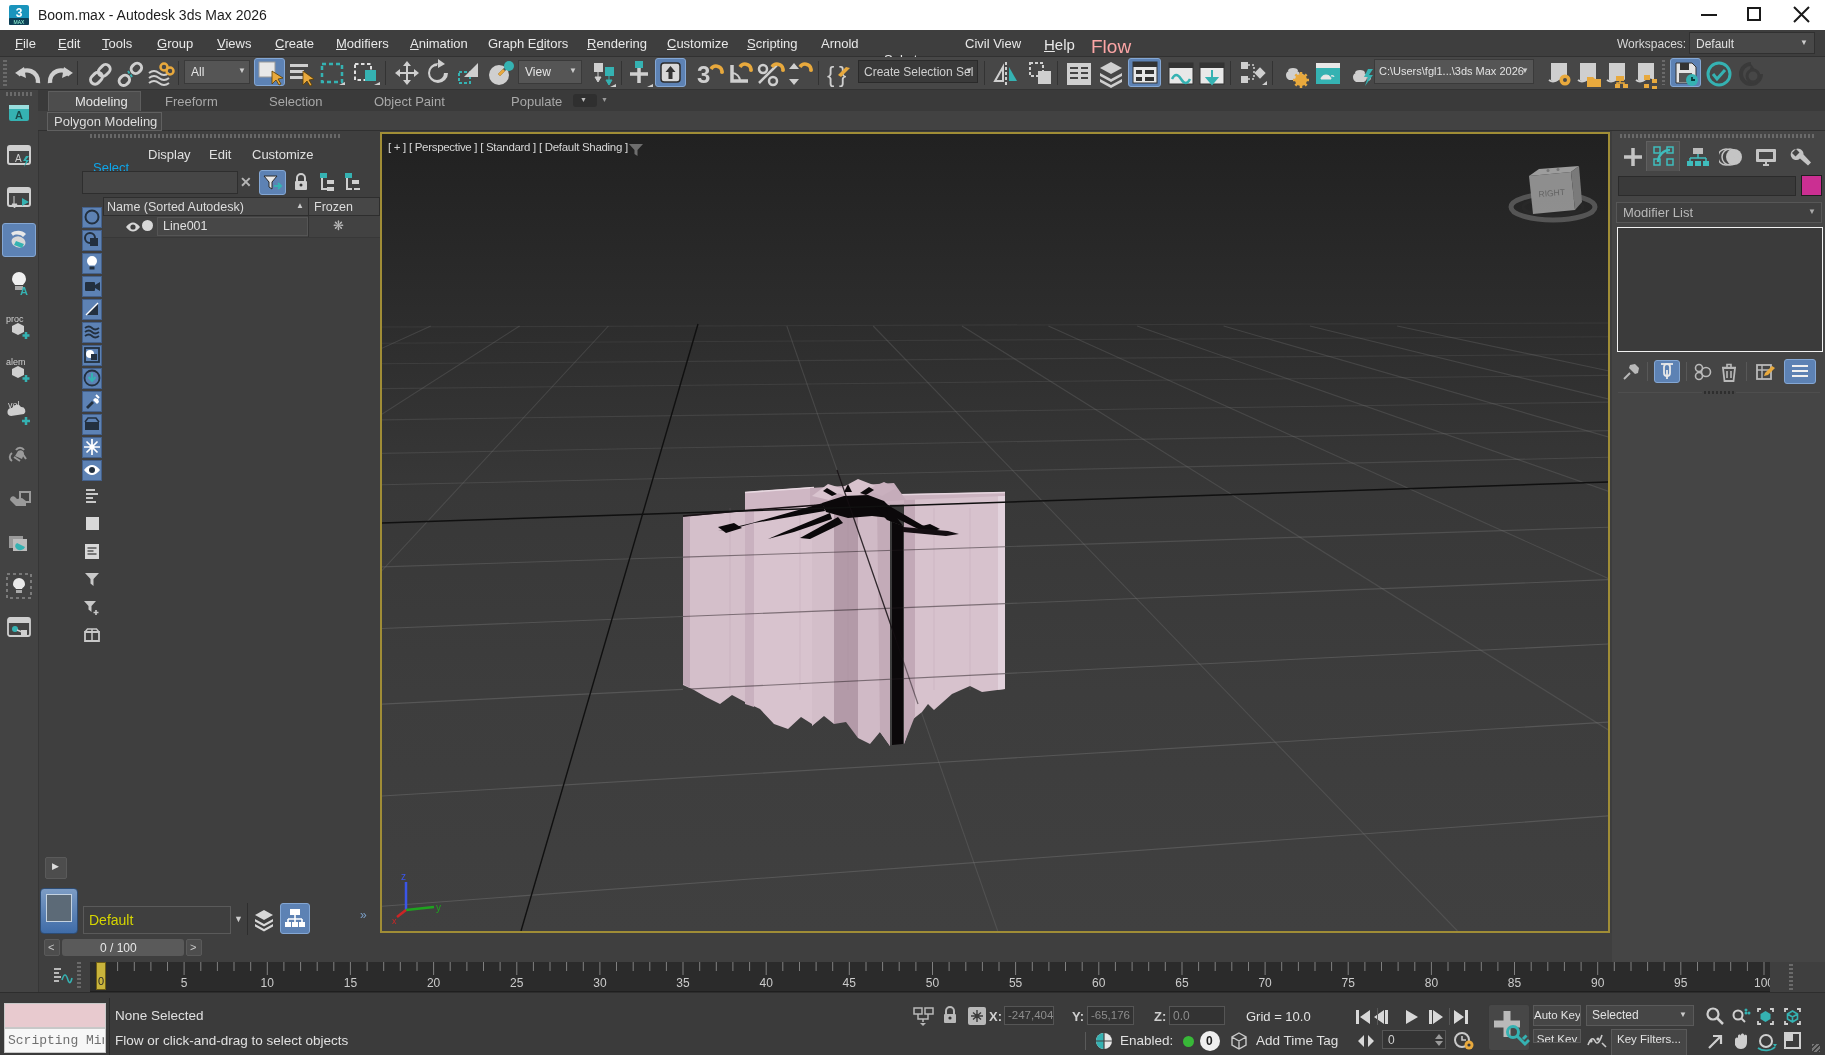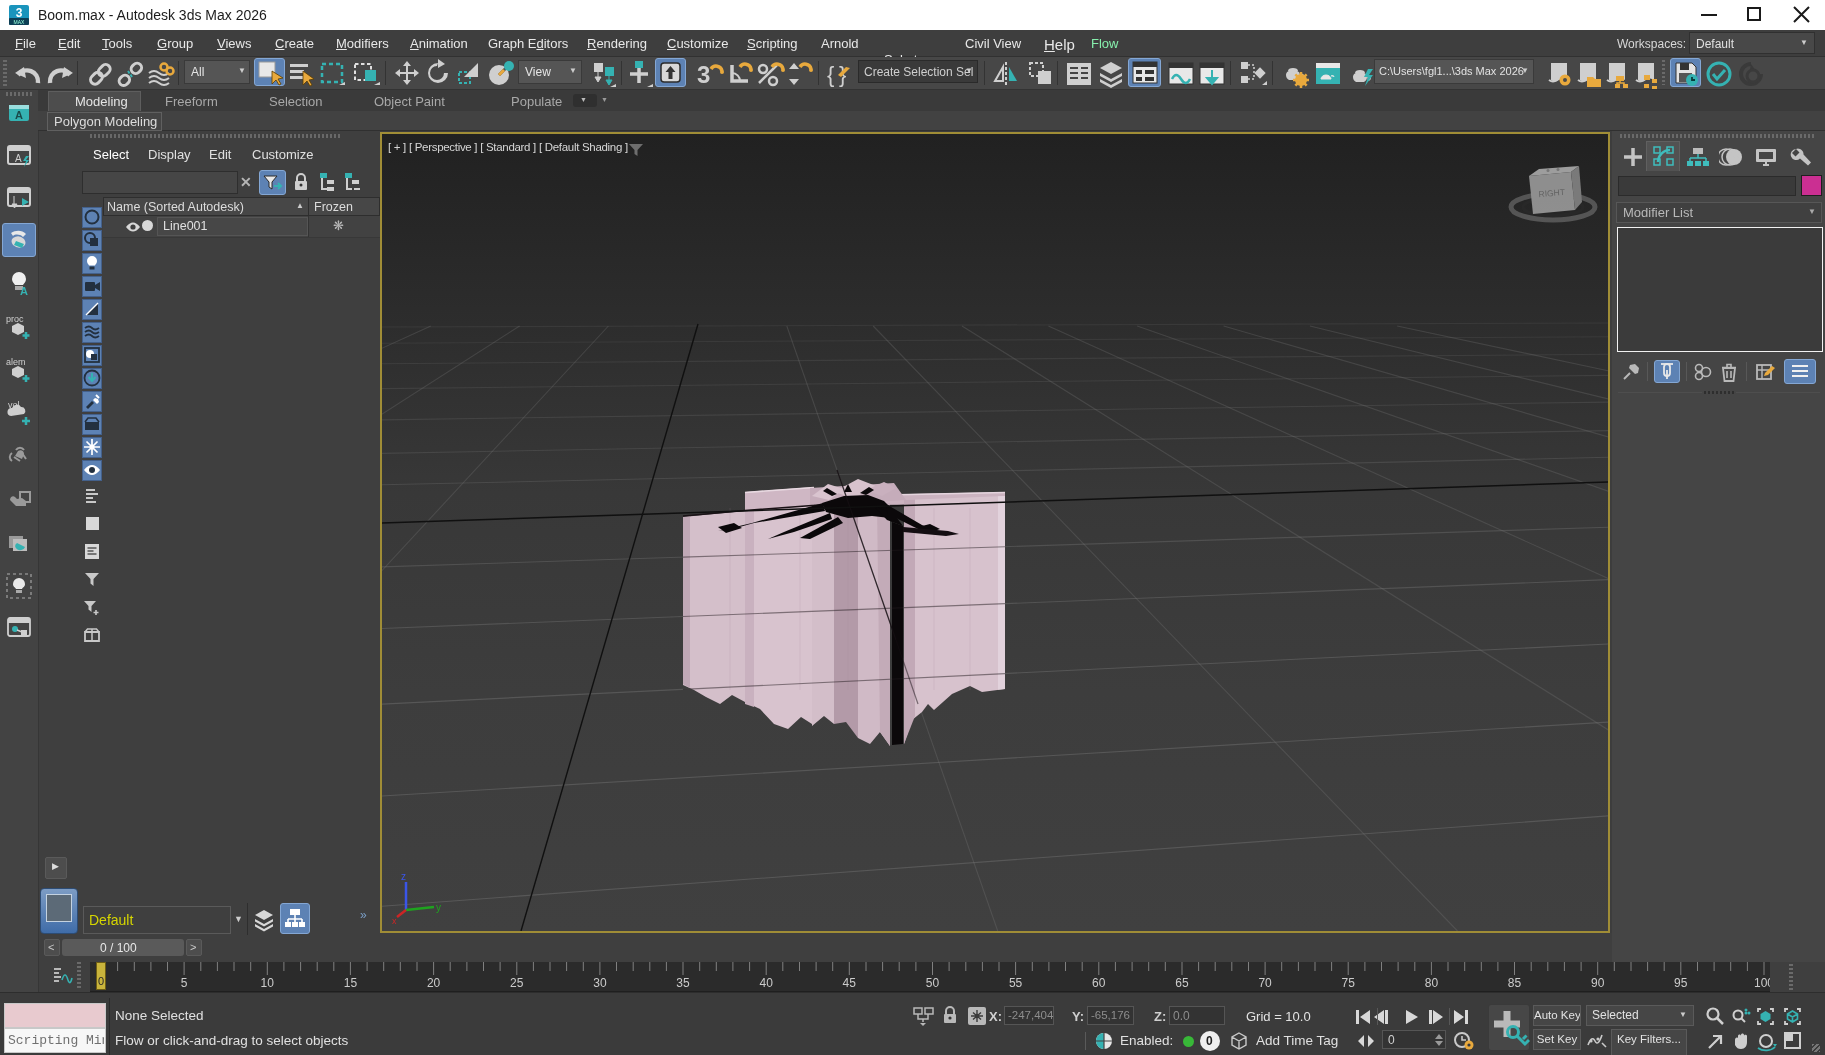--- a/index.html
+++ b/index.html
@@ -35,21 +35,21 @@
 <div class="txt" style="left:336px;top:36px;font-size:13px;color:#e8e8e8;"><u>M</u>odifiers</div>
 <div class="txt" style="left:410px;top:36px;font-size:13px;color:#e8e8e8;"><u>A</u>nimation</div>
 <div class="txt" style="left:488px;top:36px;font-size:13px;color:#e8e8e8;">Graph E<u>d</u>itors</div>
 <div class="txt" style="left:587px;top:36px;font-size:13px;color:#e8e8e8;"><u>R</u>endering</div>
 <div class="txt" style="left:667px;top:36px;font-size:13px;color:#e8e8e8;"><u>C</u>ustomize</div>
 <div class="txt" style="left:747px;top:36px;font-size:13px;color:#e8e8e8;"><u>S</u>cripting</div>
 <div class="txt" style="left:821px;top:36px;font-size:13px;color:#e8e8e8;">Arnold</div>
 <div class="txt" style="left:884px;top:36px;font-size:13px;color:#e8e8e8;margin-top:16px;">Substance</div>
 <div class="txt" style="left:965px;top:36px;font-size:13px;color:#e8e8e8;">Civil View</div>
 <div class="txt" style="left:1044px;top:36px;font-size:15px;color:#e8e8e8;"><u>H</u>elp</div>
-<div class="txt" style="left:1091px;top:36px;font-size:13px;color:#86efac;text-align:center;">Flow</div>
+<div class="txt" style="left:1091px;top:36px;font-size:19px;color:#fca5a5;text-align:center;">Flow</div>
 <div class="txt" style="left:1617px;top:37px;font-size:12px;color:#d8d8d8;">Workspaces:</div>
 <div class="abs" style="left:1689px;top:32px;width:126px;height:22px;background:#484848;border:1px solid #303030;"></div>
 <div class="txt" style="left:1696px;top:37px;font-size:12px;color:#e0e0e0;">Default</div>
 <div class="txt" style="left:1800px;top:38px;font-size:8px;color:#ccc;">▼</div>
 <div class="abs" style="left:0;top:57px;width:1825px;height:33px;background:#474747;border-bottom:1px solid #333;"></div>
 <div class="abs" style="left:3px;top:60px;width:4px;height:26px;background-image:repeating-linear-gradient(#6a6a6a 0 2px,transparent 2px 4px);"></div>
 <svg class="ic" style="left:13px;top:59px" width="30" height="30" viewBox="0 0 30 30">
     <path d="M25 24 c1 -12 -13 -17 -20 -8" fill="none" stroke="#cfcfcf" stroke-width="4.5"></path>
     <path d="M11 8 l-9 6 11 5 z" fill="#cfcfcf"></path>
   </svg>
@@ -398,21 +398,21 @@
 <svg class="ic" style="left:4px;top:612px" width="30" height="30" viewBox="0 0 30 30">
     <rect x="4" y="6" width="22" height="18" rx="2" fill="none" stroke="#cfcfcf" stroke-width="1.8"></rect>
     <rect x="4" y="6" width="22" height="5" fill="#cfcfcf"></rect>
     <circle cx="11" cy="17" r="3" fill="#35b2b2"></circle>
     <rect x="17" y="18" width="6" height="5" fill="#cfcfcf"></rect>
     <path d="M13 18 l5 2" stroke="#cfcfcf" stroke-width="1.5"></path>
   </svg>
 <div class="abs" style="left:38px;top:131px;width:342px;height:924px;background:#3f3f3f;"></div>
 <div class="abs" style="left:38px;top:131px;width:1px;height:924px;background:#363636;"></div>
 <div class="abs" style="left:90px;top:134px;width:250px;height:4px;background-image:repeating-linear-gradient(90deg,#686868 0 2px,transparent 2px 4px);"></div>
-<div class="txt" style="left:93px;top:147px;font-size:13px;color:#ffffff;">Select</div>
+<div class="txt" style="left:93px;top:160px;font-size:13px;color:#0ea5e9;">Select</div>
 <div class="txt" style="left:148px;top:147px;font-size:13px;color:#e0e0e0;">Display</div>
 <div class="txt" style="left:209px;top:147px;font-size:13px;color:#e0e0e0;">Edit</div>
 <div class="txt" style="left:252px;top:147px;font-size:13px;color:#e0e0e0;">Customize</div>
 <div class="abs" style="left:82px;top:171px;width:156px;height:23px;background:#464646;border:1px solid #2e2e2e;"></div>
 <div class="txt" style="left:240px;top:174px;font-size:14px;color:#b5b5b5;font-weight:bold;">✕</div>
 <div class="abs blue" style="left:259px;top:170px;width:27px;height:25px;"></div>
 <svg class="ic" style="left:261px;top:172px" width="22" height="22" viewBox="0 0 22 22">
     <path d="M3 4 h13 l-5 6 v7 l-3 -2 v-5 z" fill="#e8e8e8" stroke="#2a2a2a"></path>
     <path d="M13 14 h7 m-3 -3 l3 3 -3 3" stroke="#35b2b2" stroke-width="2" fill="none"></path>
   </svg>
@@ -957,21 +957,21 @@
     <circle cx="16" cy="14" r="4.5" fill="#e8a93d"></circle>
     <circle cx="16" cy="14" r="1.6" fill="#3b3b3b"></circle>
   </svg>
 <div class="abs" style="left:1488px;top:1004px;width:42px;height:47px;background:#474747;border:1px solid #3a3a3a;border-radius:3px;"></div>
 <svg class="ic" style="left:1490px;top:1007px" width="40" height="42" viewBox="0 0 40 42">
     <path d="M17 4 v26 M4 17 h26" stroke="#b9b9b9" stroke-width="7"></path>
     <circle cx="23" cy="25" r="5.5" fill="none" stroke="#35b2b2" stroke-width="3"></circle>
     <path d="M27 29 l9 9 M33 32 l3.5 -3.5 M36 36 l3 -3" stroke="#35b2b2" stroke-width="3" fill="none"></path>
   </svg>
 <div class="btn" style="left:1533px;top:1005px;width:48px;height:21px;line-height:19px;font-size:11.5px;">Auto Key</div>
-<div class="btn" style="left:1533px;top:1029px;width:48px;height:21px;line-height:19px;font-size:11.5px;">Set Key</div>
+<div class="btn" style="left:1533px;top:1029px;width:48px;height:14px;line-height:19px;font-size:11.5px;">Set Key</div>
 <div class="abs" style="left:1586px;top:1005px;width:108px;height:21px;background:#464646;border:1px solid #5a5a5a;"></div>
 <div class="txt" style="left:1592px;top:1008px;font-size:12px;color:#e2e2e2;">Selected</div>
 <div class="txt" style="left:1679px;top:1010px;font-size:8px;color:#ccc;">▼</div>
 <svg class="ic" style="left:1586px;top:1031px" width="22" height="18" viewBox="0 0 22 18">
     <path d="M2 14 q4 -10 7 -4 t7 -6" fill="none" stroke="#c9c9c9" stroke-width="1.6"></path>
     <circle cx="5" cy="10" r="1.6" fill="#c9c9c9"></circle>
     <circle cx="12" cy="8" r="1.6" fill="#c9c9c9"></circle>
     <path d="M16 12 l4 4" stroke="#c9c9c9" stroke-width="1.6"></path>
   </svg>
 <div class="btn" style="left:1611px;top:1029px;width:76px;height:31px;line-height:19px;font-size:11.5px;">Key Filters...</div>

